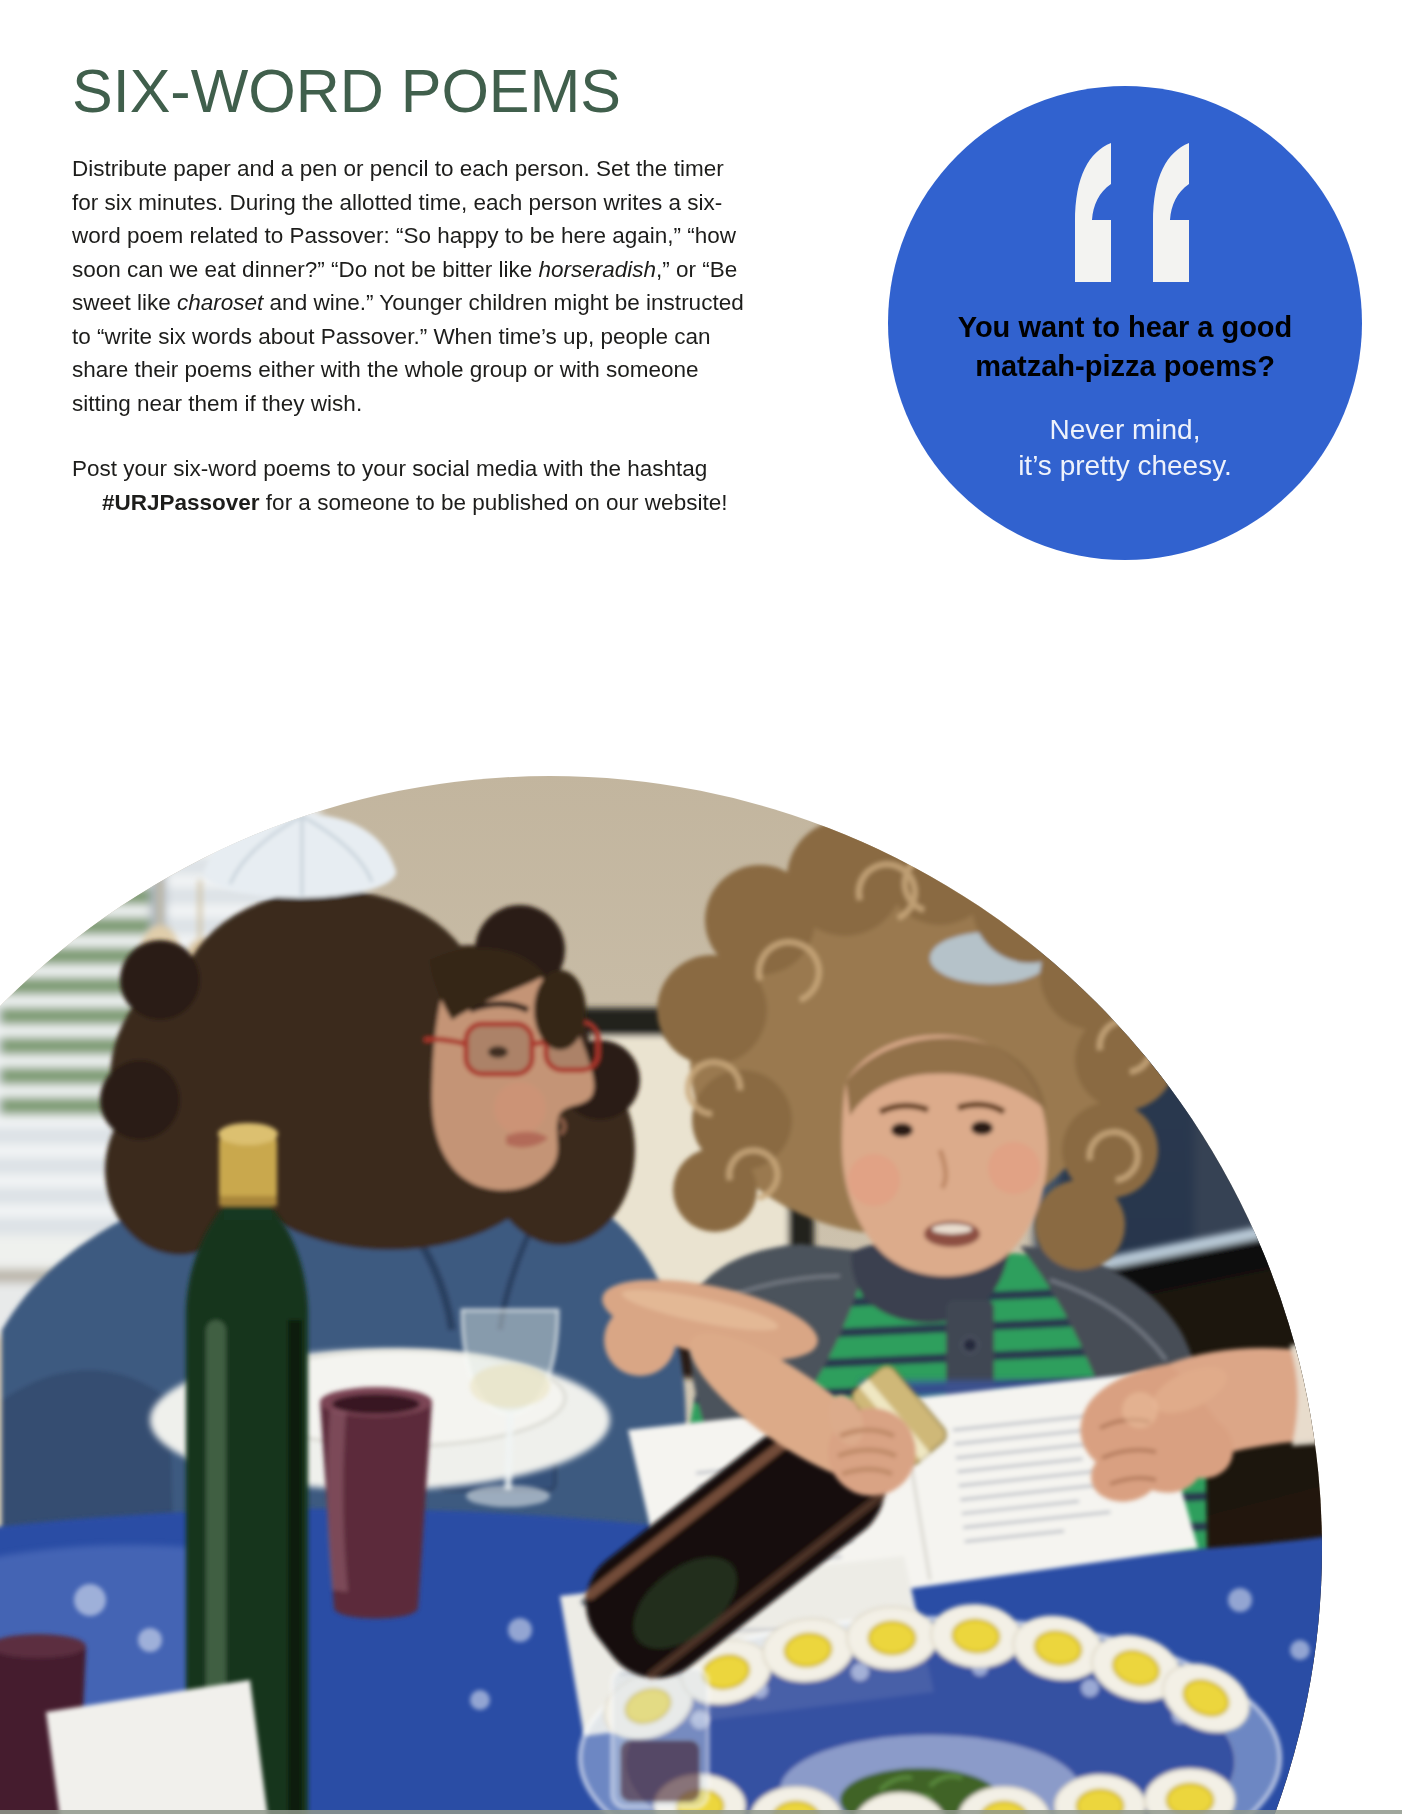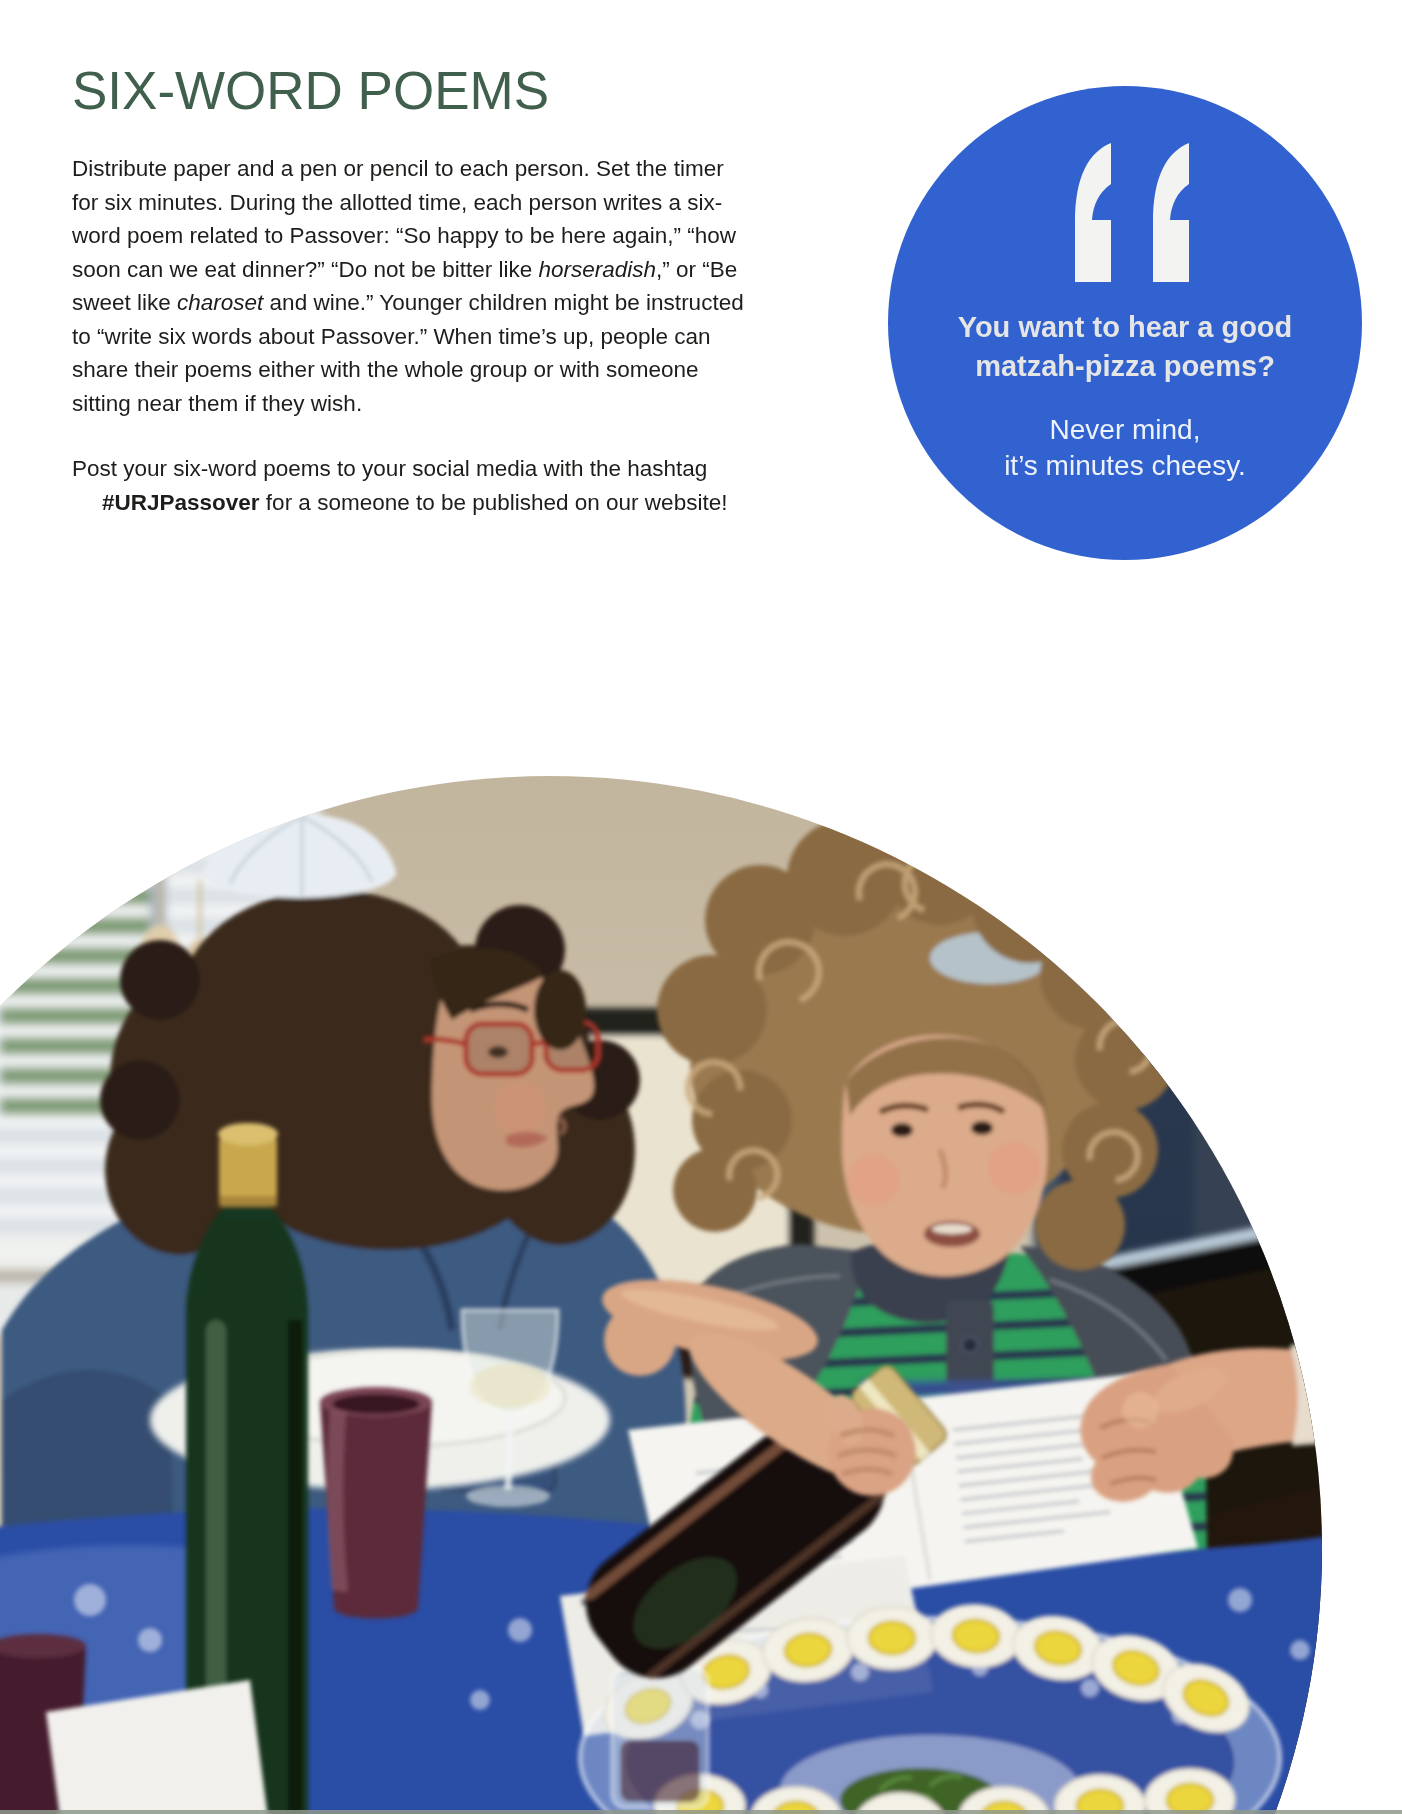--- a/index.html
+++ b/index.html
@@ -2,41 +2,41 @@
 <html><head>
 <meta charset="utf-8">
 <style>
   html,body{margin:0;padding:0;background:#ffffff;}
   .page{
     position:relative;width:1402px;height:1814px;background:#ffffff;
     overflow:hidden;font-family:"Liberation Sans",sans-serif;
   }
   .content{position:absolute;left:72px;top:50px;width:720px;z-index:2;}
   .title{
-    font-size:53px;line-height:82px;font-weight:400;letter-spacing:0px;
+    font-size:61px;line-height:82px;font-weight:400;letter-spacing:0px;
     color:#405f4c;margin:0 0 20px 0;
   }
   .intro{
     font-style:italic;font-size:23px;line-height:37px;color:#141414;
     width:694px;margin:0 0 26px 0;
   }
   .body-par{
     font-size:22.5px;line-height:33.5px;color:#1d1d1b;width:678px;margin:0 0 32px 0;
   }
   .cta-par{
     font-size:22.5px;line-height:33.5px;color:#1d1d1b;width:678px;margin:0;
   }
   .it{font-style:italic;}
   .bd{font-weight:bold;margin-left:30px;}
   .quote-circle{
     position:absolute;left:888px;top:86px;width:474px;height:474px;
     border-radius:50%;background:#3162cf;z-index:3;text-align:center;color:#ffffff;
   }
   .qmark{margin:56px auto 0 auto;width:160px;height:150px;}
-  .q-bold{font-size:29px;font-weight:bold;line-height:39px;margin-top:16px;color:#e5e5e5;}
+  .q-bold{font-size:29px;font-weight:bold;line-height:39px;margin-top:16px;color:#000000;}
   .q-normal{font-size:28px;line-height:36px;margin-top:26px;color:#eef2fb;}
   .photo-svg{position:absolute;left:0;top:0;z-index:1;}
   .bottom-strip{
     position:absolute;left:0;top:1810px;width:1402px;height:4px;
     background:#8f988c;opacity:.85;z-index:4;
   }
 </style>
 </head>
 <body>
 
@@ -53,21 +53,21 @@
       <svg width="160" height="150" viewBox="0 0 160 150">
         <g fill="#f3f3f1">
           <path d="M66,140 H30 V80 C30,34 44,10 66,1 V42 C54,50 48,63 47,78 H66 Z"></path>
           <path d="M144,140 H108 V80 C108,34 122,10 144,1 V42 C132,50 126,63 125,78 H144 Z"></path>
         </g>
       </svg>
     </div>
     <div class="q-bold">You want to hear a good</div>
     <div class="q-bold" style="margin-top:0;">matzah-pizza poems?</div>
     <div class="q-normal">Never mind,</div>
-    <div class="q-normal" style="margin-top:0;">it’s minutes cheesy.</div>
+    <div class="q-normal" style="margin-top:0;">it’s pretty cheesy.</div>
   </div>
 
   <svg class="photo-svg" width="1402" height="1814" viewBox="0 0 1402 1814">
     <defs>
       <clipPath id="photoClip">
           <circle cx="550" cy="1548" r="772"></circle>
         </clipPath>
       <clipPath id="torsoClip">
         <path d="M688,1820 L684,1560 C680,1420 700,1320 766,1282 C830,1246 1010,1238 1092,1270 C1164,1298 1200,1370 1206,1470 L1210,1820 Z"></path>
       </clipPath>

